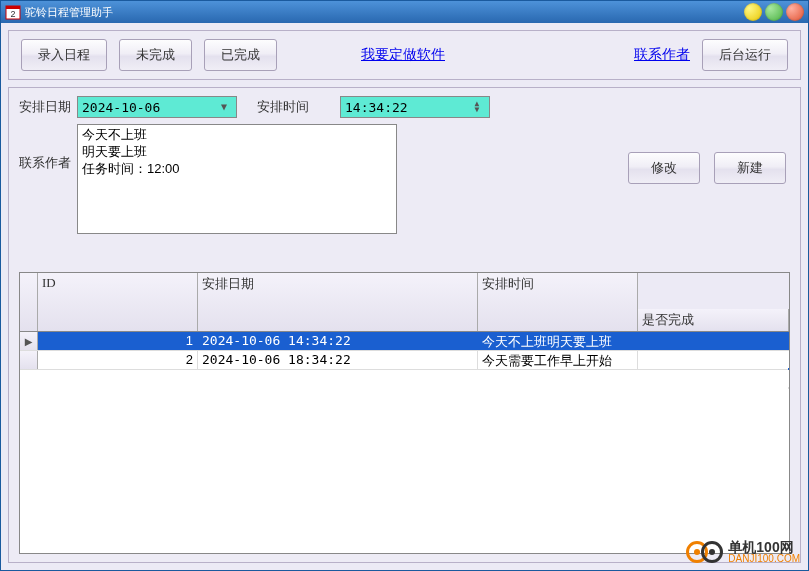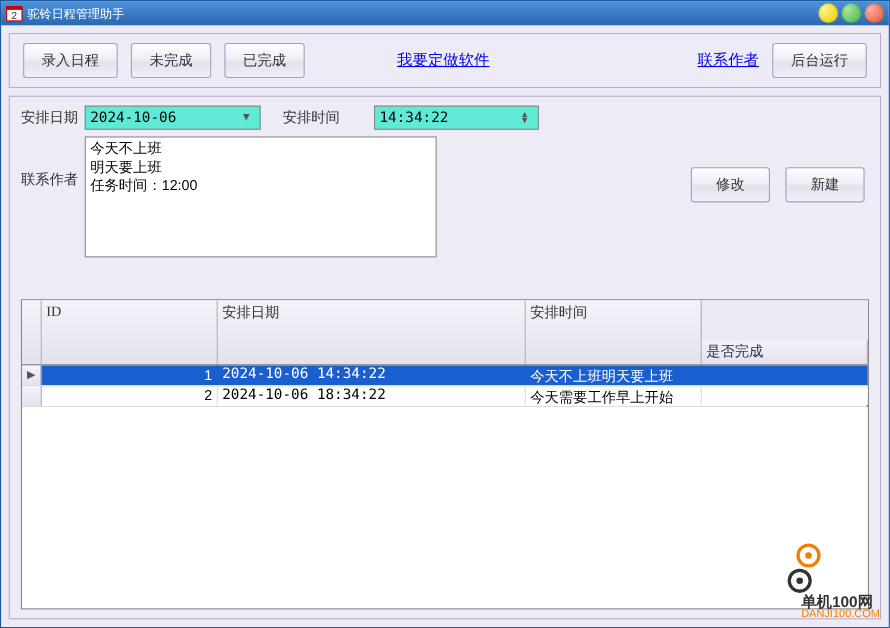--- a/index.html
+++ b/index.html
@@ -94,21 +94,21 @@
 .grid-body { flex:1; overflow:auto;}
 .grid-row { display:flex; height:19px; font-size:13px; border-bottom:1px solid #ddd;}
 .grid-row .gc { border-right:1px solid #ddd; padding:1px 4px; overflow:hidden; white-space:nowrap;}
 .grid-row.selected { background:#1a5fd0; color:#fff; }
 .grid-row.selected .gc{border-right-color:#1a5fd0;}
 .gc-marker{width:18px; background:linear-gradient(to bottom,#f4f2fa,#e4e1ee); display:flex; align-items:center; justify-content:center; color:#555; font-size:10px; border-right:1px solid #aaa;}
 .col-id{width:160px; text-align:right;} .col-date{width:280px; font-family:"SimSun",monospace;} .col-work{width:160px;} .col-done{flex:1; text-align:right;margin-top:36px;}
 
 .footer-logo {
   position:absolute; right:8px; bottom:6px;
-  display:flex; align-items:flex-start; gap:1px;flex-direction:column;
+  display:flex; align-items:center; gap:1px;
 }
 .logo-circ{width:22px;height:22px;border:3px solid #f08000;border-radius:50%;position:relative;display:inline-block;}
 .logo-circ::after{content:"";position:absolute;top:5px;left:5px;width:6px;height:6px;background:#f08000;border-radius:50%;}
 .logo-circ.b{margin-left:-8px;border-color:#333;}
 .logo-circ.b::after{background:#333;}
 .logo-txt{display:flex;flex-direction:column;line-height:1;margin-left:4px;}
 .logo-txt .cn{font-size:14px;font-weight:bold;color:#333;}
 .logo-txt .en{font-size:10px;color:#f08000;letter-spacing:0;}
 </style>
 </head>

